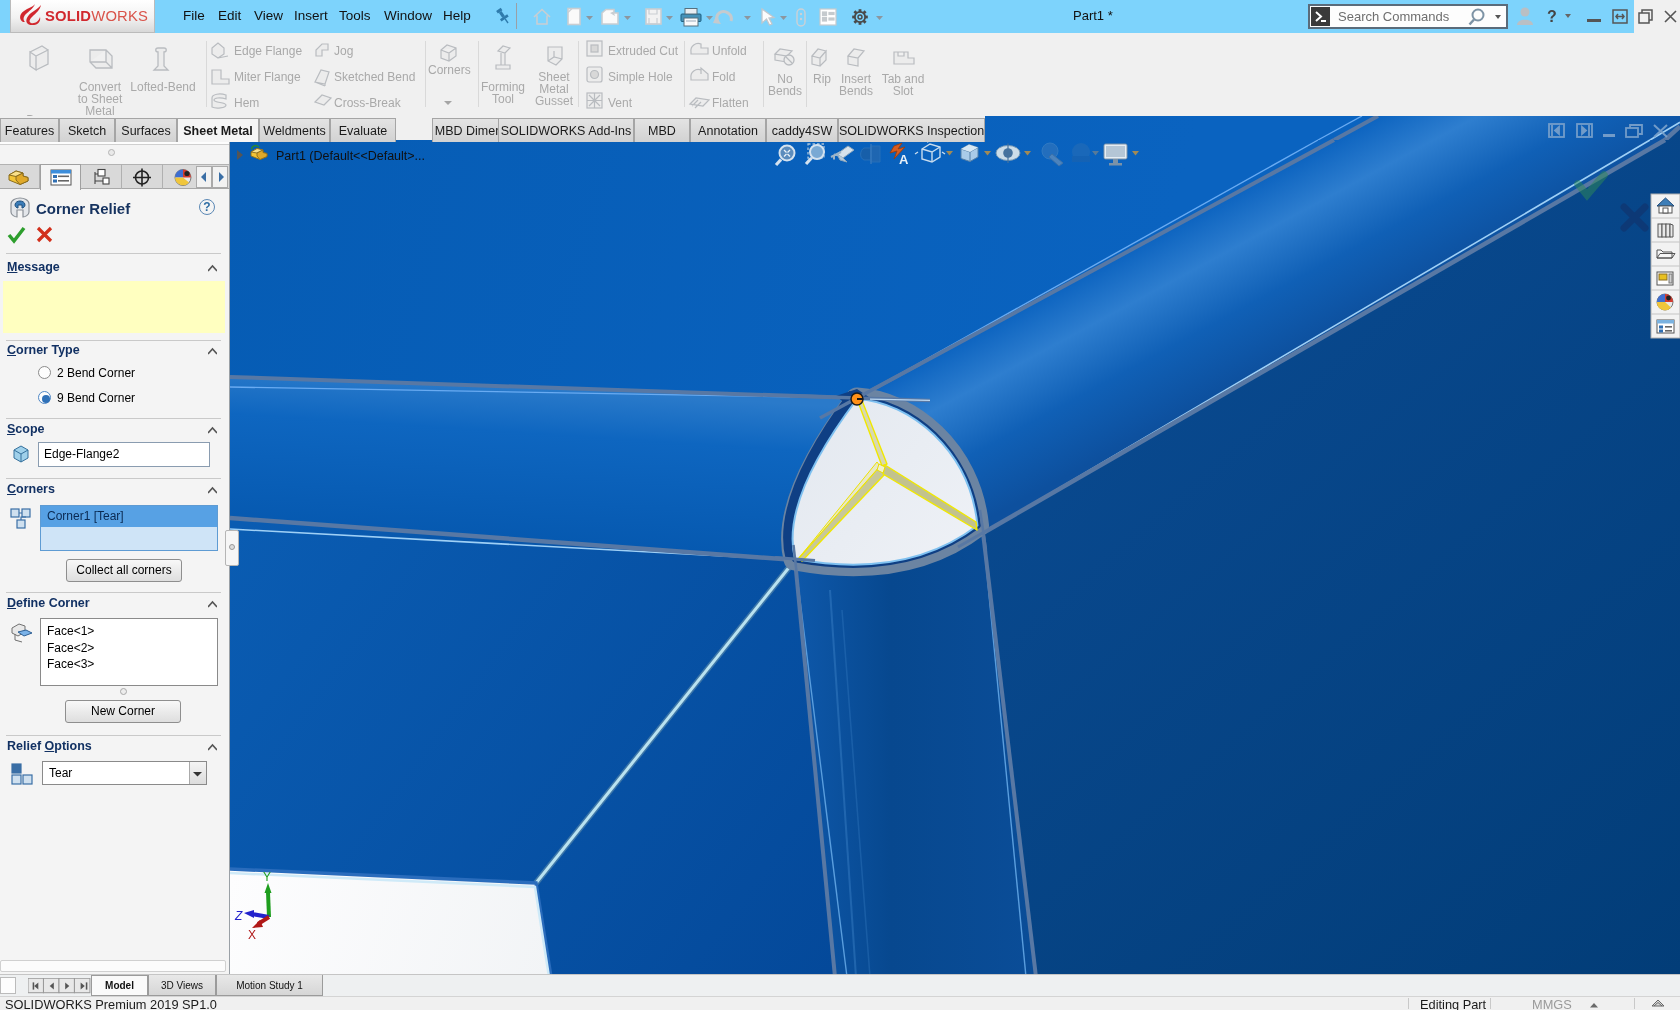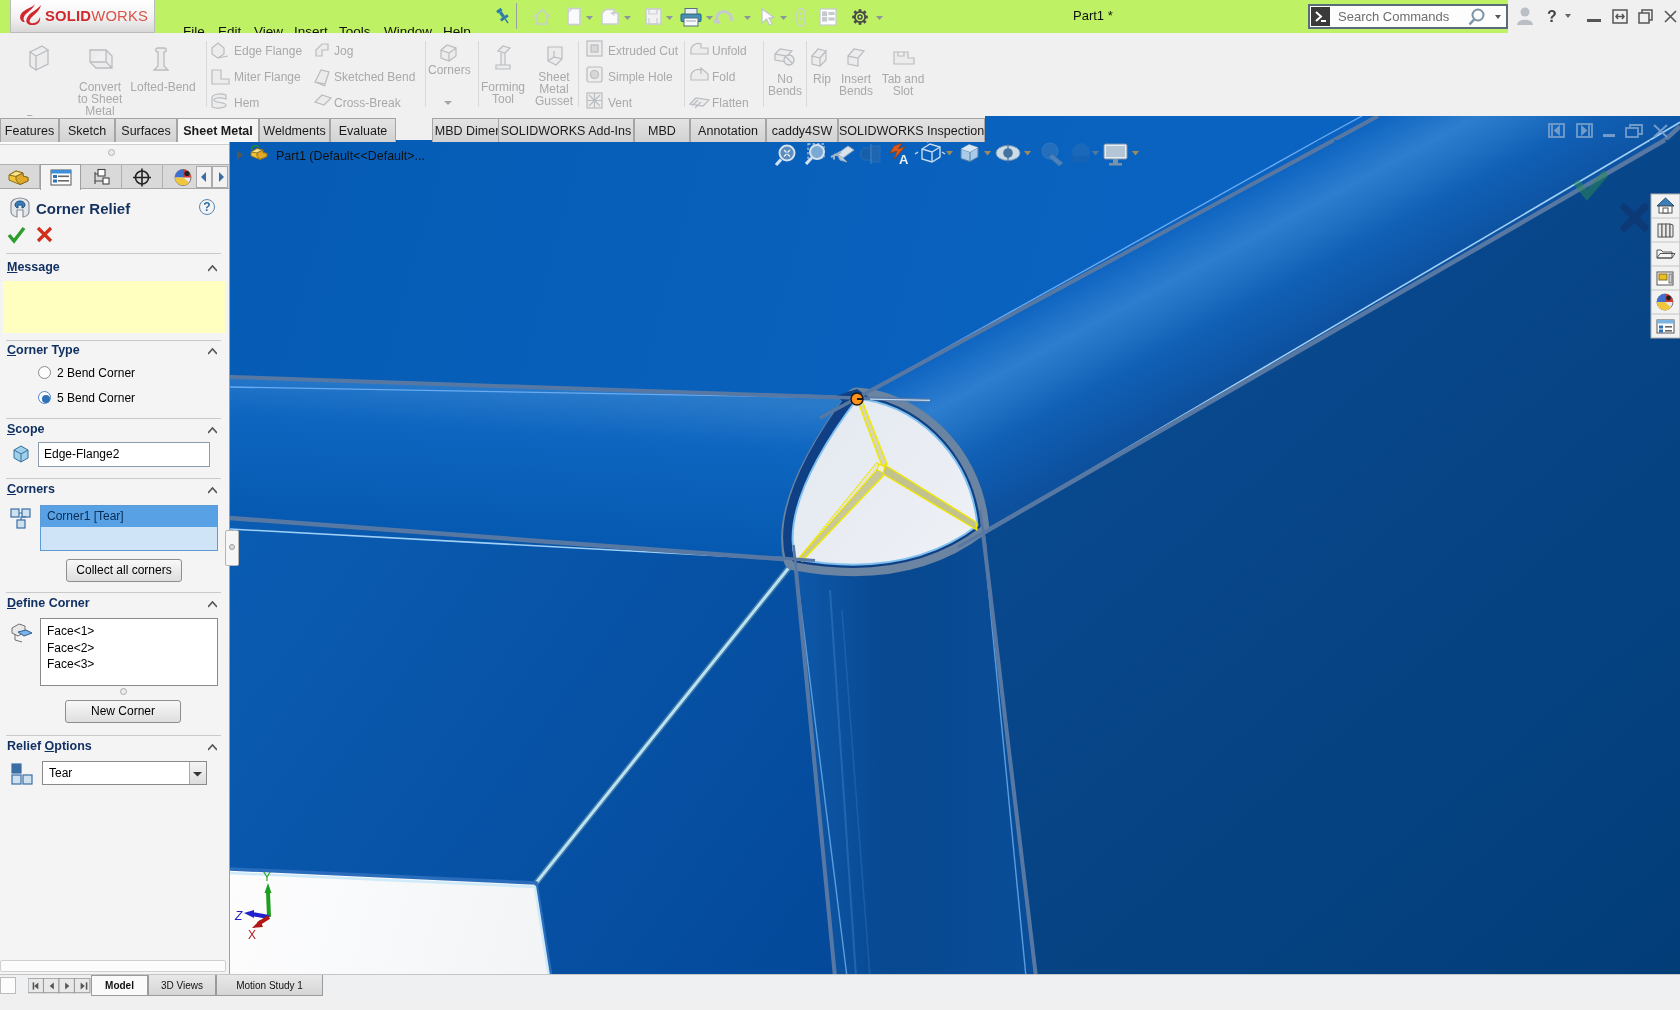--- a/index.html
+++ b/index.html
@@ -1,25 +1,25 @@
 <!DOCTYPE html>
 <html><head>
 <meta charset="utf-8">
 <style>
   * { margin:0; padding:0; box-sizing:border-box; }
   html,body { width:1680px; height:1010px; overflow:hidden; font-family:"Liberation Sans",sans-serif; }
   #app { position:relative; width:1680px; height:1010px; background:#f0f0f0; }
   .abs { position:absolute; }
 
   
-  #titlebar { position:absolute; left:0; top:0; width:1508px; height:33px; background:#bef264; }
+  #titlebar { position:absolute; left:0; top:0; width:1634px; height:33px; background:#7dd3fc; }
   #logo { position:absolute; left:10px; top:0; width:145px; height:33px;
           background:linear-gradient(180deg,#ffffff 0%,#f2f2f2 55%,#d8d8d8 100%);
           border:1px solid #bbb; border-top:none; }
-  .menuitem { position:absolute; top:24px; font-size:13.5px; color:#111; }
+  .menuitem { position:absolute; top:8px; font-size:13.5px; color:#111; }
 
   
   #ribbon { position:absolute; left:0; top:33px; width:1680px; height:83px; background:#f0f0f0; }
   .rsep { position:absolute; top:8px; height:66px; width:1px; background:#d9d9d9; }
   .rlbl { position:absolute; font-size:12px; color:#a9a9a9; text-align:center; line-height:11.8px; }
   .rlbl2 { position:absolute; font-size:12px; color:#a9a9a9; }
 
   
   #tabbar { position:absolute; left:0; top:116px; width:985px; height:24px; background:#f0f0f0; z-index:3; }
   .ctab { position:absolute; top:2px; height:24px; background:linear-gradient(180deg,#e3e3e3,#d2d2d2);
@@ -347,21 +347,21 @@
     <div class="sect-sep" style="top:200px;"></div>
 
     <div class="sect-h" style="top:203px;"><span style="text-decoration:underline">C</span>orner Type</div>
     <svg class="chev" style="top:207px;">
         <path d="M 0 7 L 4.5 2 L 9 7" stroke="#555" stroke-width="1.6" fill="none"></path>
       </svg>
     <div class="abs" style="left:38px;top:226px;width:13px;height:13px;border-radius:50%;background:#fdfdfd;border:1px solid #8b8b8b;"></div>
     <div class="abs pm-text" style="left:57px;top:226px;">2 Bend Corner</div>
     <div class="abs" style="left:38px;top:251px;width:13px;height:13px;border-radius:50%;background:#fdfdfd;border:1px solid #4f87c5;"></div>
     <div class="abs" style="left:41.5px;top:254.5px;width:8px;height:8px;border-radius:50%;background:#2f71b8;"></div>
-    <div class="abs pm-text" style="left:57px;top:251px;">5 Bend Corner</div>
+    <div class="abs pm-text" style="left:57px;top:251px;">9 Bend Corner</div>
     <div class="sect-sep" style="top:278px;"></div>
 
     <div class="sect-h" style="top:282px;"><span style="text-decoration:underline">S</span>cope</div>
     <svg class="chev" style="top:286px;">
         <path d="M 0 7 L 4.5 2 L 9 7" stroke="#555" stroke-width="1.6" fill="none"></path>
       </svg>
     <svg class="abs" style="left:10px;top:303px;" width="22" height="22" viewBox="0 0 22 22">
       <path d="M 4 7 L 11 3 L 18 7 L 18 15 L 11 19 L 4 15 Z" fill="#9fd0ea" stroke="#35709c" stroke-width="1"></path>
       <path d="M 4 7 L 11 11 L 18 7 M 11 11 L 11 19" fill="none" stroke="#35709c" stroke-width="1"></path>
     </svg>
@@ -701,14 +701,28 @@
           <path d="M 25 4 l -4 3.5 l 4 3.5 Z"></path>
           <path d="M 36 4 l 4 3.5 l -4 3.5 Z"></path>
           <path d="M 51 4 l 4 3.5 l -4 3.5 Z"></path>
           <rect x="56" y="4" width="1.5" height="7"></rect>
         </g>
     </svg>
     <div class="btab" style="left:91px;width:57px;background:#fafafa;font-weight:bold;border-top:1px solid #9b9b9b;">Model</div>
     <div class="btab" style="left:148px;width:68px;">3D Views</div>
     <div class="btab" style="left:216px;width:107px;">Motion Study 1</div>
   </div>
+  <div id="statusbar">
+    <div class="abs" style="left:5px;top:0px;font-size:12.8px;">SOLIDWORKS Premium 2019 SP1.0</div>
+    <div class="abs" style="left:1420px;top:0px;font-size:12.8px;">Editing Part</div>
+    <div class="abs" style="left:1532px;top:0px;color:#9a9a9a;font-size:12.8px;">MMGS</div>
+    <svg class="abs" style="left:1588px;top:4px;" width="12" height="8">
+        <path d="M 2 6.5 l 4 -4.5 l 4 4.5 Z" fill="#6a6a6a"></path>
+      </svg>
+    <div class="abs" style="left:1408px;top:1px;width:1px;height:11px;background:#c9c9c9;"></div>
+    <div class="abs" style="left:1490px;top:1px;width:1px;height:11px;background:#c9c9c9;"></div>
+    <div class="abs" style="left:1634px;top:1px;width:1px;height:11px;background:#c9c9c9;"></div>
+    <svg class="abs" style="left:1650px;top:0px;" width="16" height="12">
+        <path d="M 2 9 L 8 3 L 14 9 Z M 4 9 L 8 5.5 L 12 9" fill="#d8d8d8" stroke="#666" stroke-width="1"></path>
+      </svg>
+  </div>
 
 </div>
 
 </body></html>

